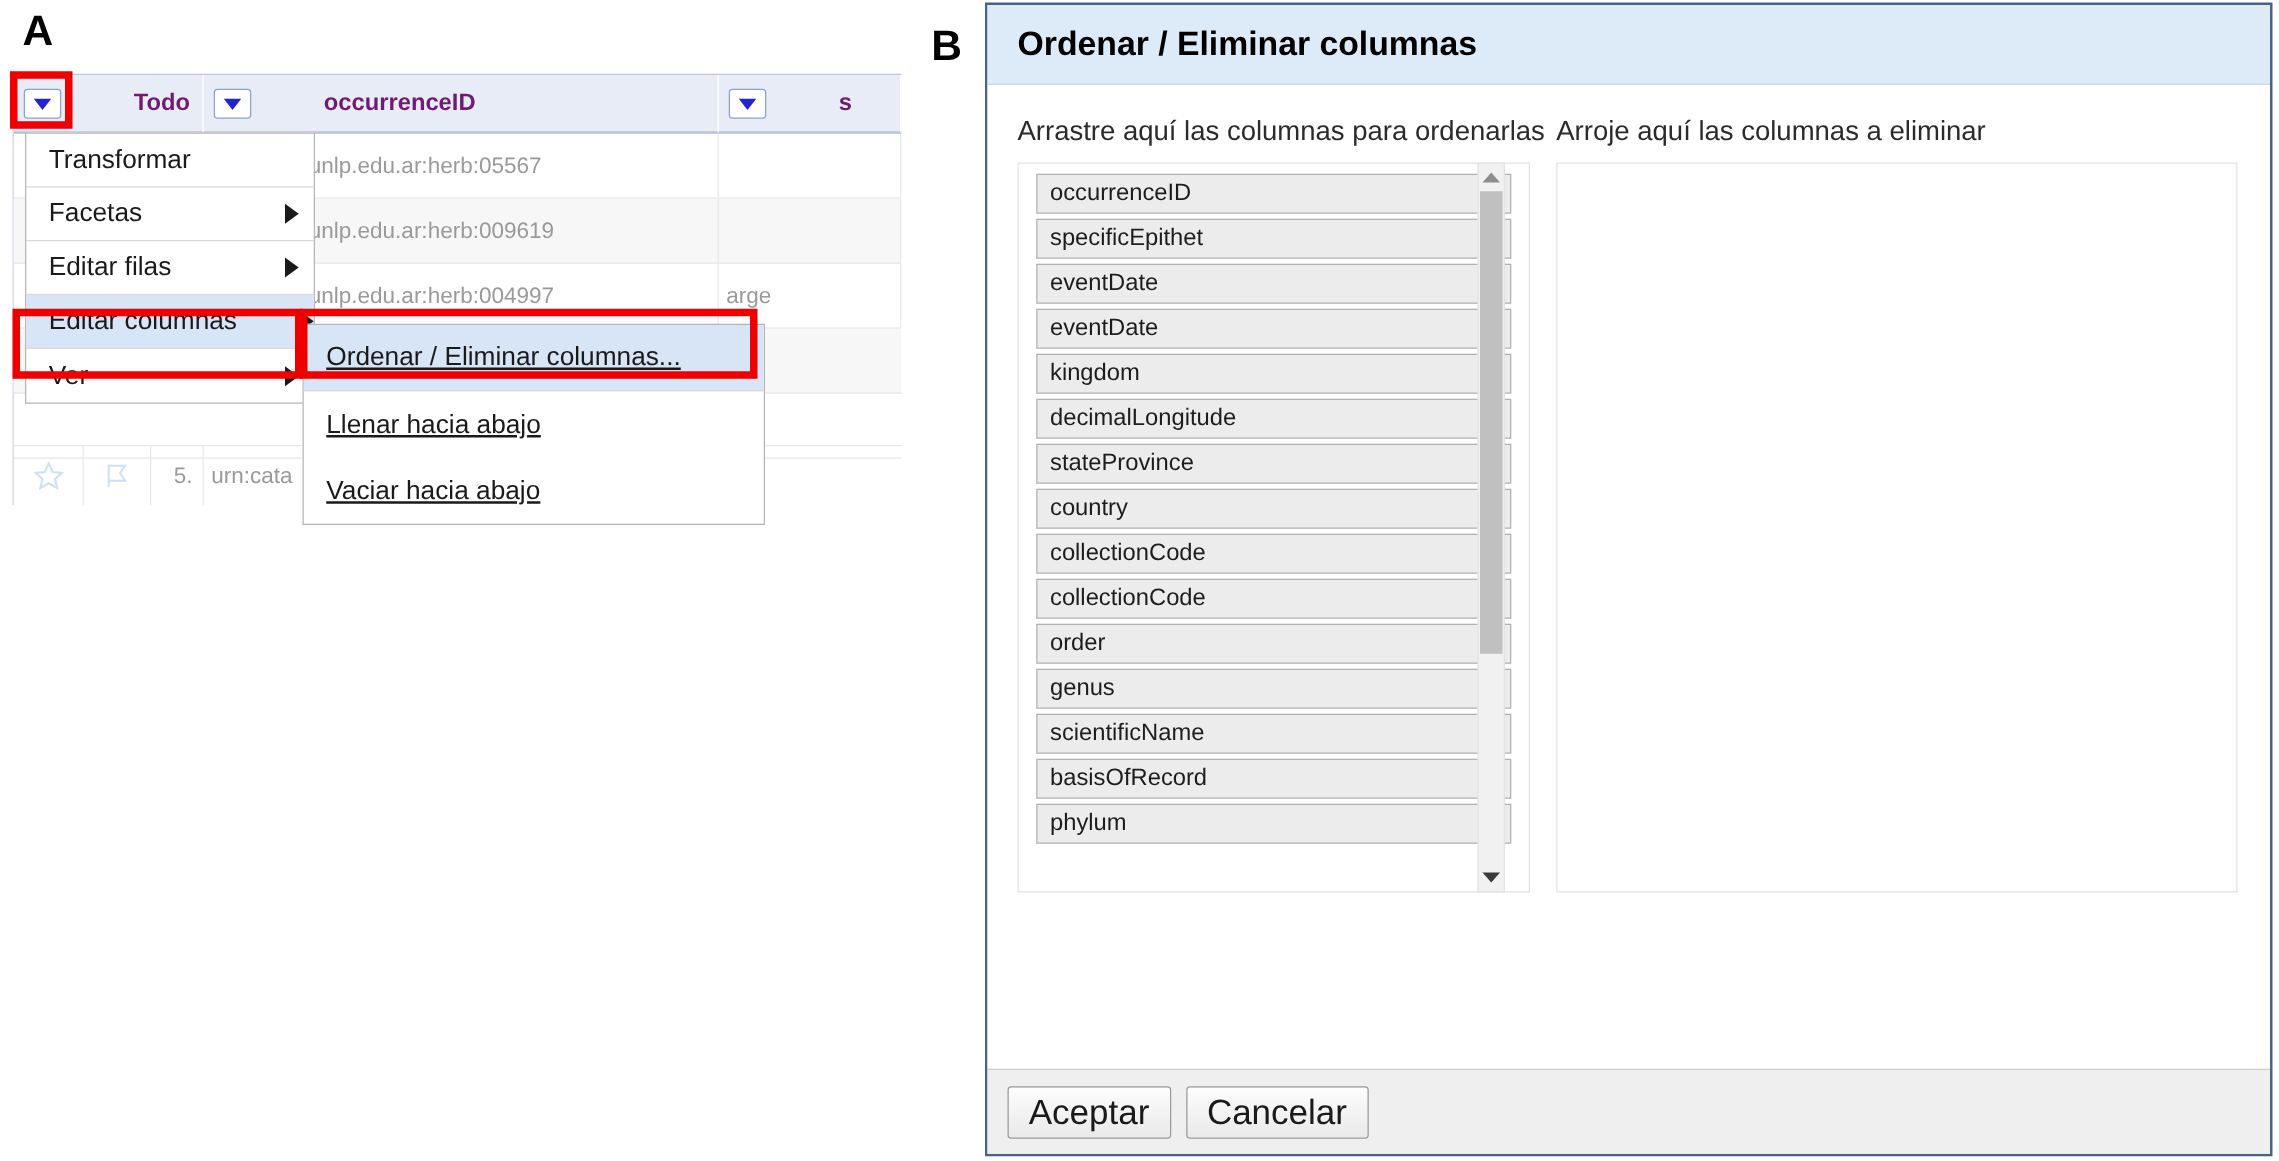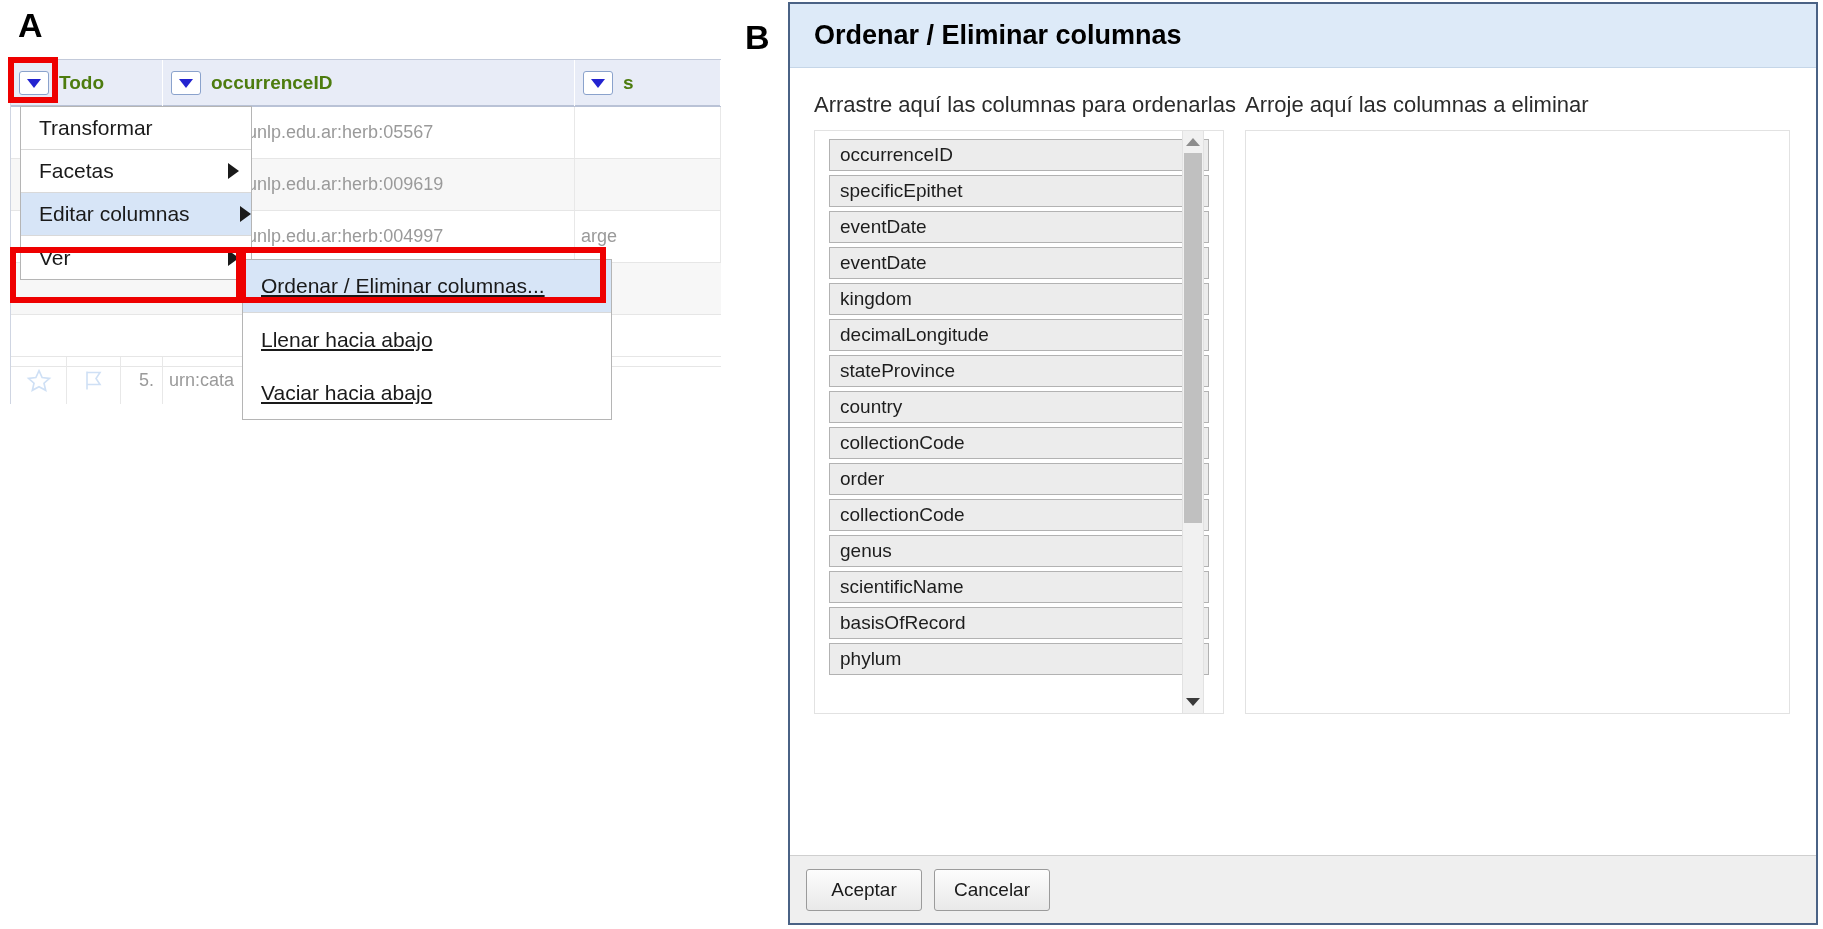--- a/index.html
+++ b/index.html
@@ -79,23 +79,24 @@
     display: flex;
     align-items: center;
     justify-content: center;
     flex: 0 0 auto;
   }
   .dropdown-btn svg { display: block; }
   .hcell-label {
     margin-left: 10px;
     font-size: 19px;
     font-weight: bold;
-    color: #4d7c0f;
-    white-space: nowrap;
-    font-family: "Liberation Sans", sans-serif;
+    color: #701a75;
+    white-space: nowrap;
+    font-family: "Liberation Sans", sans-serif;
+    padding-left: 48px;
   }
 
   
   .grid-row {
     position: absolute;
     left: 0;
     width: 710px;
     height: 52px;
     border-bottom: 1px solid #e6e6e6;
     box-sizing: border-box;
@@ -393,21 +394,21 @@
     align-items: center;
     padding-left: 16px;
     gap: 12px;
   }
   .dlg-btn {
     min-width: 116px;
     height: 42px;
     background: linear-gradient(#fdfdfd, #e9e9e9);
     border: 1px solid #9b9b9b;
     border-radius: 3px;
-    font-size: 19px;
+    font-size: 28px;
     color: #1a1a1a;
     display: flex;
     align-items: center;
     justify-content: center;
     padding: 0 16px;
     box-sizing: border-box;
     cursor: pointer;
     font-family: "Liberation Sans", sans-serif;
     white-space: nowrap;
   }
@@ -481,20 +482,24 @@
   </div>
 
   <div id="menu-1">
     <div class="mi sep-below">
       <span class="mi-label">Transformar</span>
     </div>
     <div class="mi sep-below">
       <span class="mi-label">Facetas</span>
       <span class="arrow-right"></span>
     </div>
+    <div class="mi sep-below">
+      <span class="mi-label">Editar filas</span>
+      <span class="arrow-right"></span>
+    </div>
     <div class="mi active sep-below">
       <span class="mi-label">Editar columnas</span>
       <span class="arrow-right"></span>
     </div>
     <div class="mi">
       <span class="mi-label">Ver</span>
       <span class="arrow-right"></span>
     </div>
   </div>
 
@@ -530,22 +535,22 @@
       <div id="sort-list">
           <div class="col-chip">occurrenceID</div>
           <div class="col-chip">specificEpithet</div>
           <div class="col-chip">eventDate</div>
           <div class="col-chip">eventDate</div>
           <div class="col-chip">kingdom</div>
           <div class="col-chip">decimalLongitude</div>
           <div class="col-chip">stateProvince</div>
           <div class="col-chip">country</div>
           <div class="col-chip">collectionCode</div>
+          <div class="col-chip">collectionCode</div>
           <div class="col-chip">order</div>
-          <div class="col-chip">collectionCode</div>
           <div class="col-chip">genus</div>
           <div class="col-chip">scientificName</div>
           <div class="col-chip">basisOfRecord</div>
           <div class="col-chip">phylum</div>
         </div>
     </div>
 
     <div id="sort-scrollbar">
       <div id="sb-up">
           <span class="sb-tri-up"></span>

